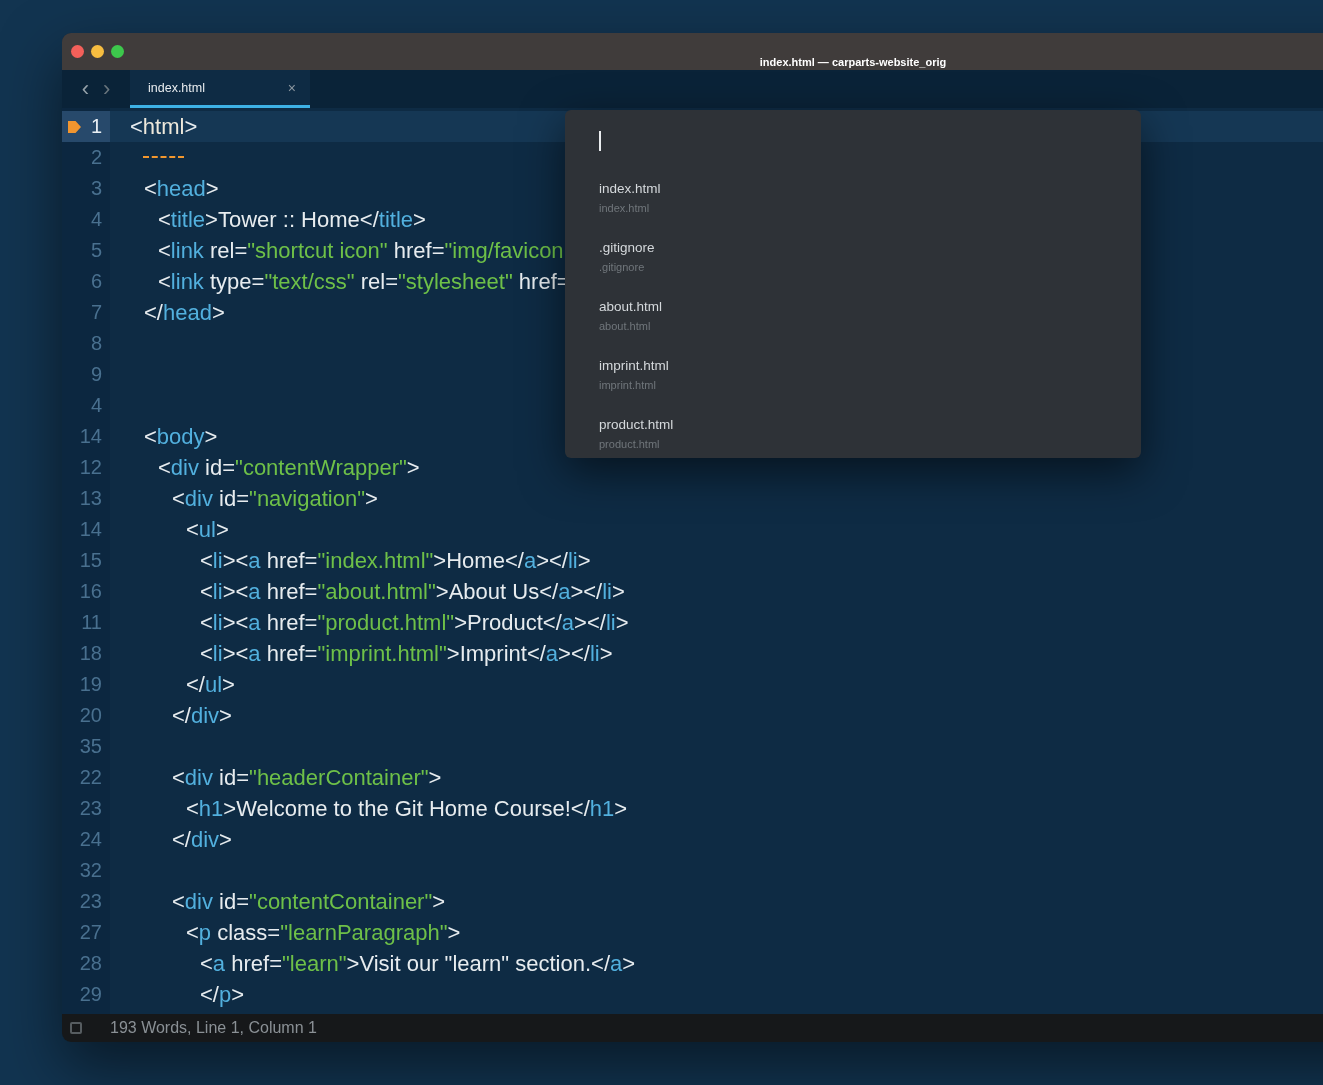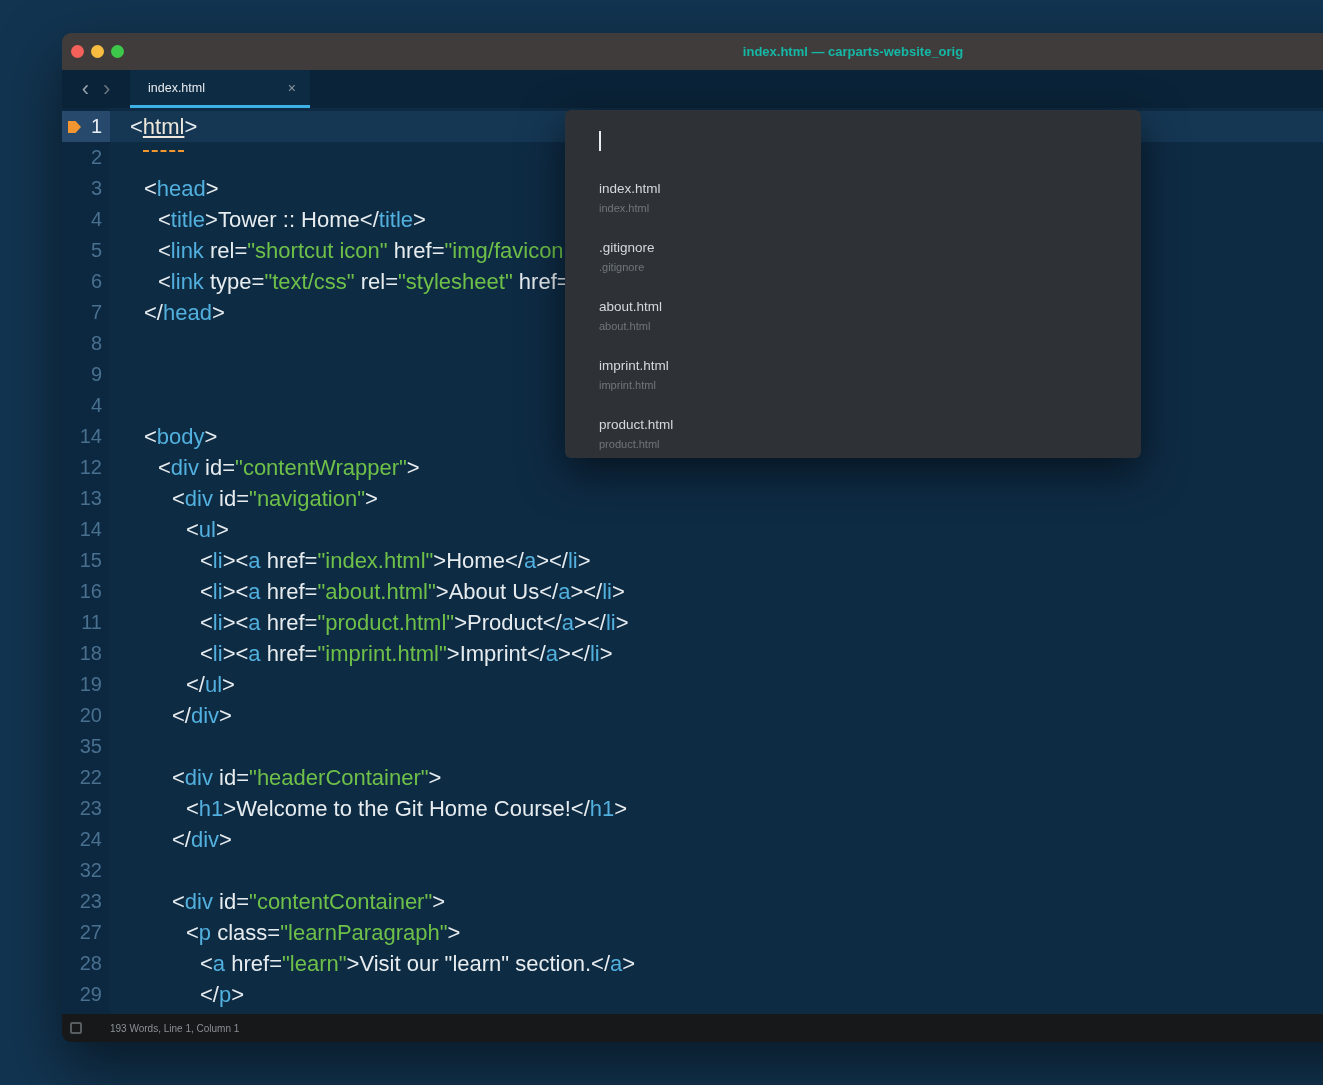--- a/index.html
+++ b/index.html
@@ -21,23 +21,23 @@
   }
 
   
   .titlebar { height: 37px; background: #403C3B; position: relative; flex: none; }
   .traffic { position: absolute; left: 9px; top: 12px; display: flex; gap: 7px; }
   .tl { width: 13px; height: 13px; border-radius: 50%; }
   .tl.red { background: #F4605A; }
   .tl.yellow { background: #F7BD40; }
   .tl.green { background: #3DC84C; }
   .window-title {
-    position: absolute; left: 791px; top: 0; transform: translateX(-50%);
-    line-height: 37px; font-size: 13px; font-weight: 700;
-    color: #14b8a6; white-space: nowrap;
+    position: absolute; left: 791px; top: 11px; transform: translateX(-50%);
+    line-height: 37px; font-size: 11px; font-weight: 700;
+    color: #ffffff; white-space: nowrap;
   }
 
   
   .tabbar { height: 38px; background: #0A2338; display: flex; align-items: stretch; flex: none; }
   .nav-arrows { width: 68px; display: flex; align-items: center; justify-content: center; gap: 14px; }
   .nav-arrows span { font-size: 22px; line-height: 36px; }
   .back-arrow { color: #95A1A9; }
   .forward-arrow { color: #68747C; }
   .tab {
     width: 180px; box-sizing: border-box;
@@ -65,21 +65,21 @@
   .code-line.current .code-text { background: rgba(62,118,168,0.16); }
   .code-text { flex: 1; white-space: pre; }
   .bookmark {
     position: absolute; left: 6px; top: 10px; width: 13px; height: 12px;
     background: #F0952F;
     clip-path: polygon(0 0, 58% 0, 100% 50%, 58% 100%, 0 100%);
   }
   .tok-p, .tok-x, .tok-a { color: #E7ECEF; }
   .tok-t { color: #52B0DE; }
   .tok-s { color: #6EC048; }
-  .tok-u { color: #EDE8DB; border-bottom: 2px dashed #F2972E; padding-bottom: 11px; text-decoration: underline; }
+  .tok-u { color: #EDE8DB; border-bottom: 2px dashed #F2972E; padding-bottom: 17px; }
 
   
   .quick-panel {
     position: absolute; left: 503px; top: 77px;
     width: 576px; height: 348px;
     background: #2E3237; border-radius: 6px;
     box-shadow: 0 14px 44px rgba(0,0,0,.55);
     z-index: 5; overflow: hidden;
   }
   .qp-input { height: 64px; position: relative; }
@@ -90,21 +90,21 @@
 
   
   .statusbar {
     height: 28px; background: #16181A; flex: none;
     display: flex; align-items: center; padding-left: 8px;
   }
   .status-icon {
     width: 12px; height: 12px; box-sizing: border-box;
     border: 2px solid #565C60; border-radius: 2px; margin-right: 28px;
   }
-  .status-text { font-size: 10px; color: #8A9095; }
+  .status-text { font-size: 16px; color: #8A9095; }
 </style>
 </head>
 <body>
 
 <div class="desktop">
   <div class="window">
 
     <div class="titlebar">
       <div class="traffic">
         <span class="tl red"></span>

